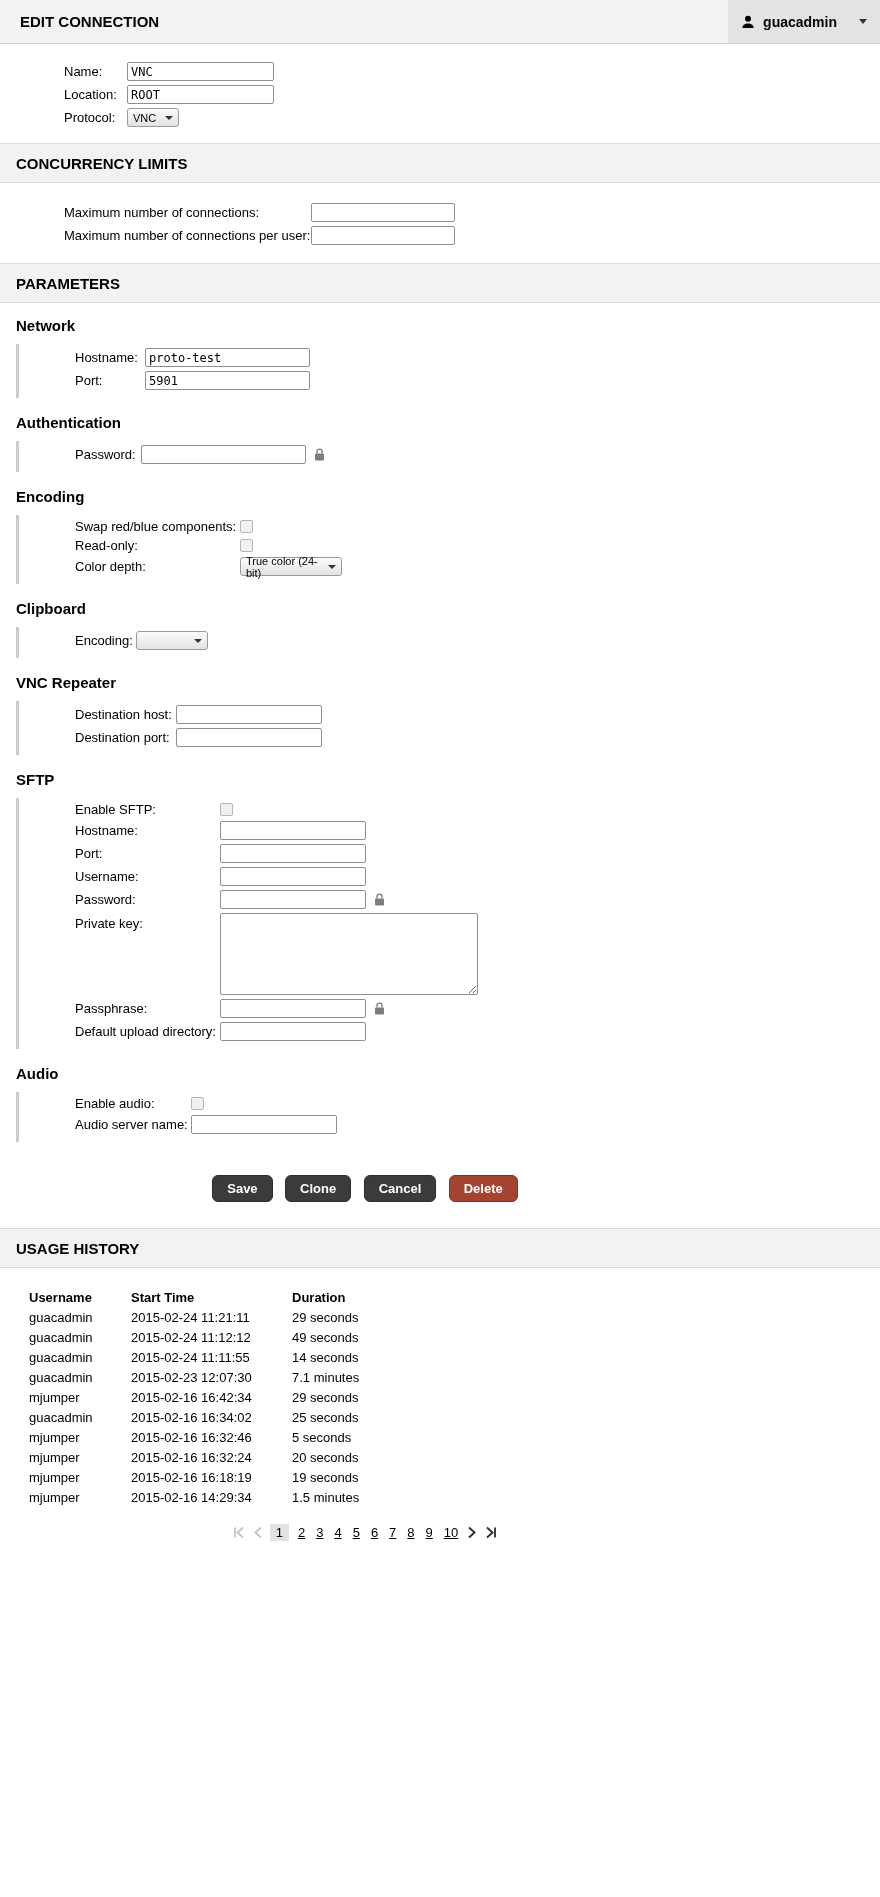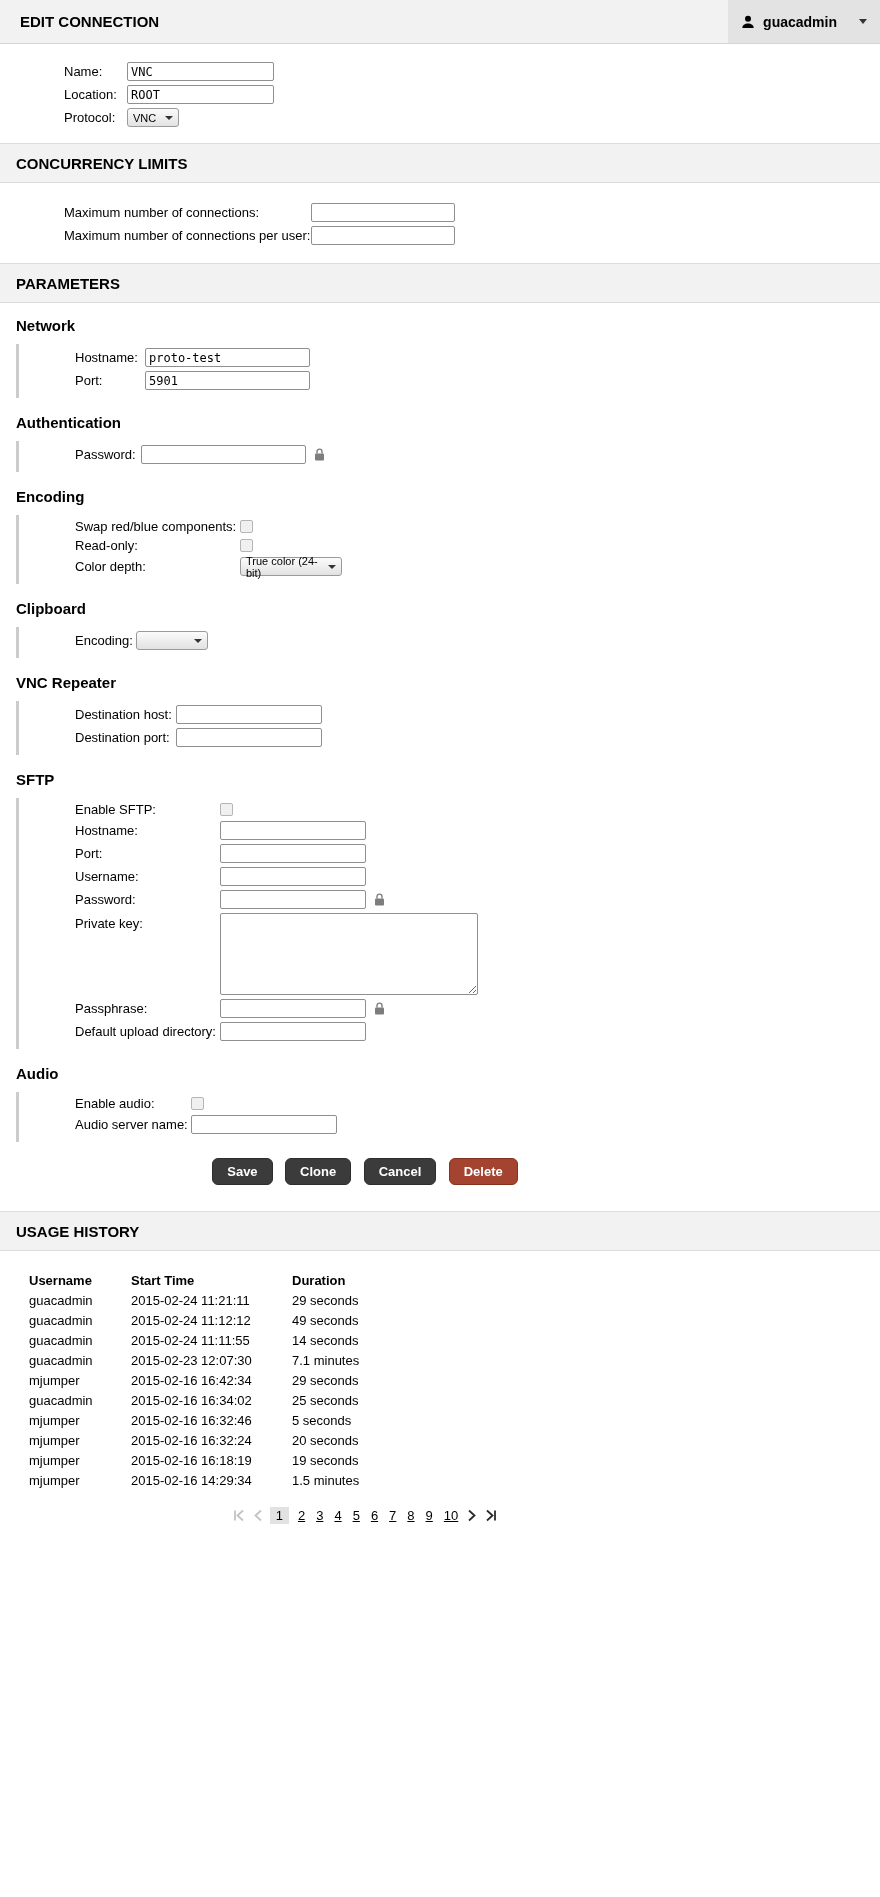--- a/index.html
+++ b/index.html
@@ -41,21 +41,21 @@
   .concurrency{padding:20px 0 14px 16px;}
   .params h3{font-size:15px;margin:14px 0 10px 16px;}
   .group{margin:0 0 16px 16px;border-left:3px solid #ccc;padding:4px 0 4px 8px;}
   .pk{width:258px;height:82px;border:1px solid #8f8f8f;border-radius:2px;box-sizing:border-box;
     font-family:"DejaVu Sans Mono",monospace;font-size:12px;}
   
   .buttons{width:730px;text-align:center;margin:14px 0 26px 0;}
   .btn{display:inline-block;border:1px solid #2d2d2d;background:var(--btn,#3b3b3b);color:#fff;
     font-family:inherit;font-weight:bold;font-size:13px;padding:5px 14px;margin:0 4px;
     border-radius:6px;cursor:pointer;}
-  .btn.danger{background:var(--danger,#a4432f);border-color:#83341f;}
+  .btn.danger{background:var(--danger,#a4432f);border-color:#83341f;margin-top:17px;}
   
   .history-content{padding-top:20px;}
   table{border-collapse:collapse;margin-left:29px;font-size:13px;}
   th,td{text-align:left;padding:2px 16px 3px 0;white-space:nowrap;}
   th{font-weight:bold;}
   th:nth-child(1){width:86px}th:nth-child(2){width:145px}th:nth-child(3){width:120px}
   .pagination{width:730px;margin-top:16px;display:flex;justify-content:center;align-items:center;
     gap:7px;font-size:13px;}
   .pg-icon{display:flex;align-items:center;cursor:pointer;}
   .pg-num{text-decoration:underline;cursor:pointer;padding:1px 2px;}

